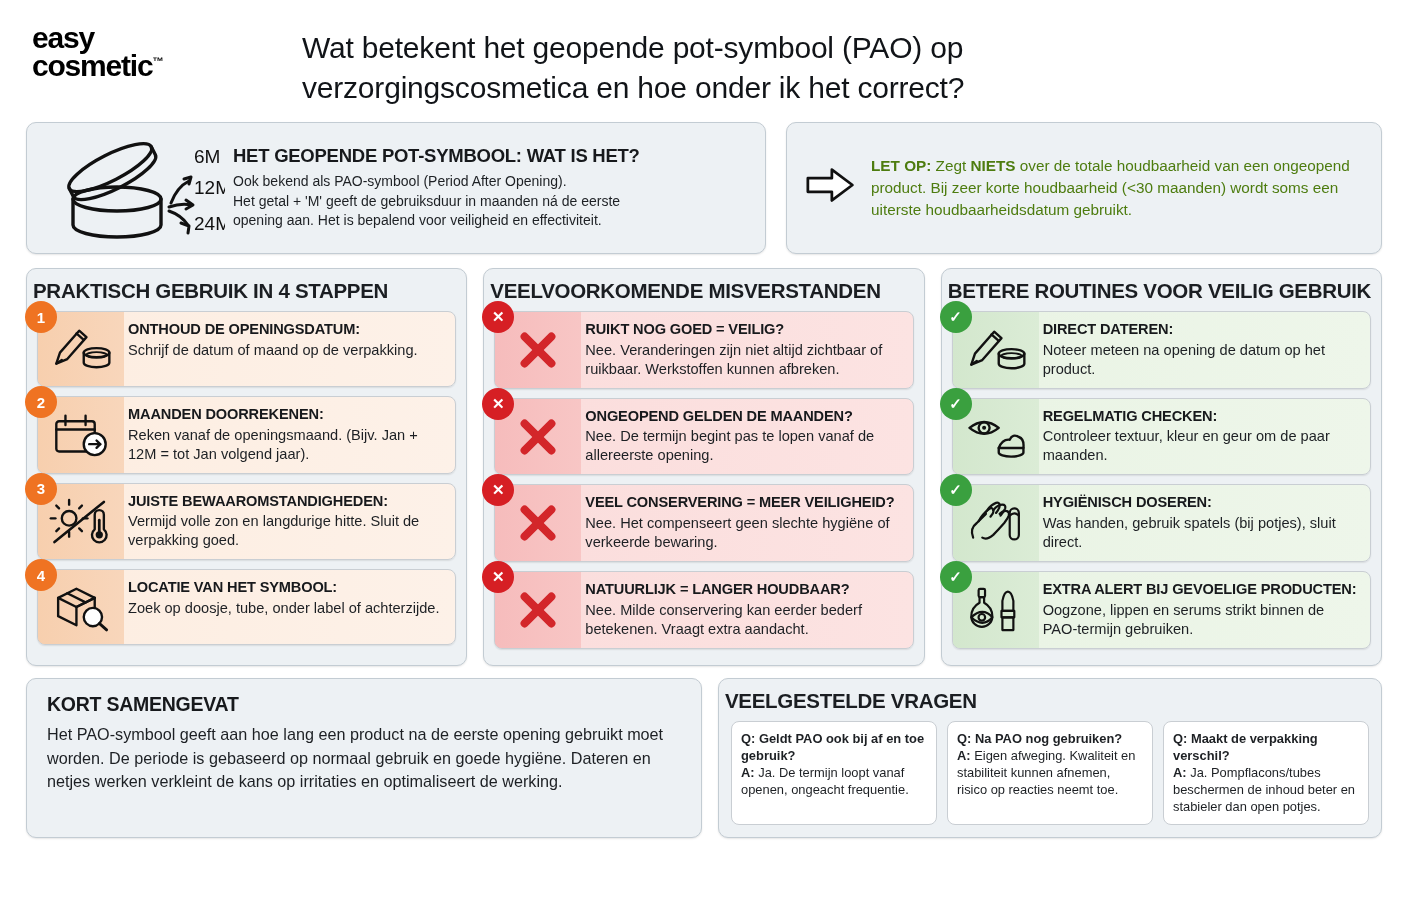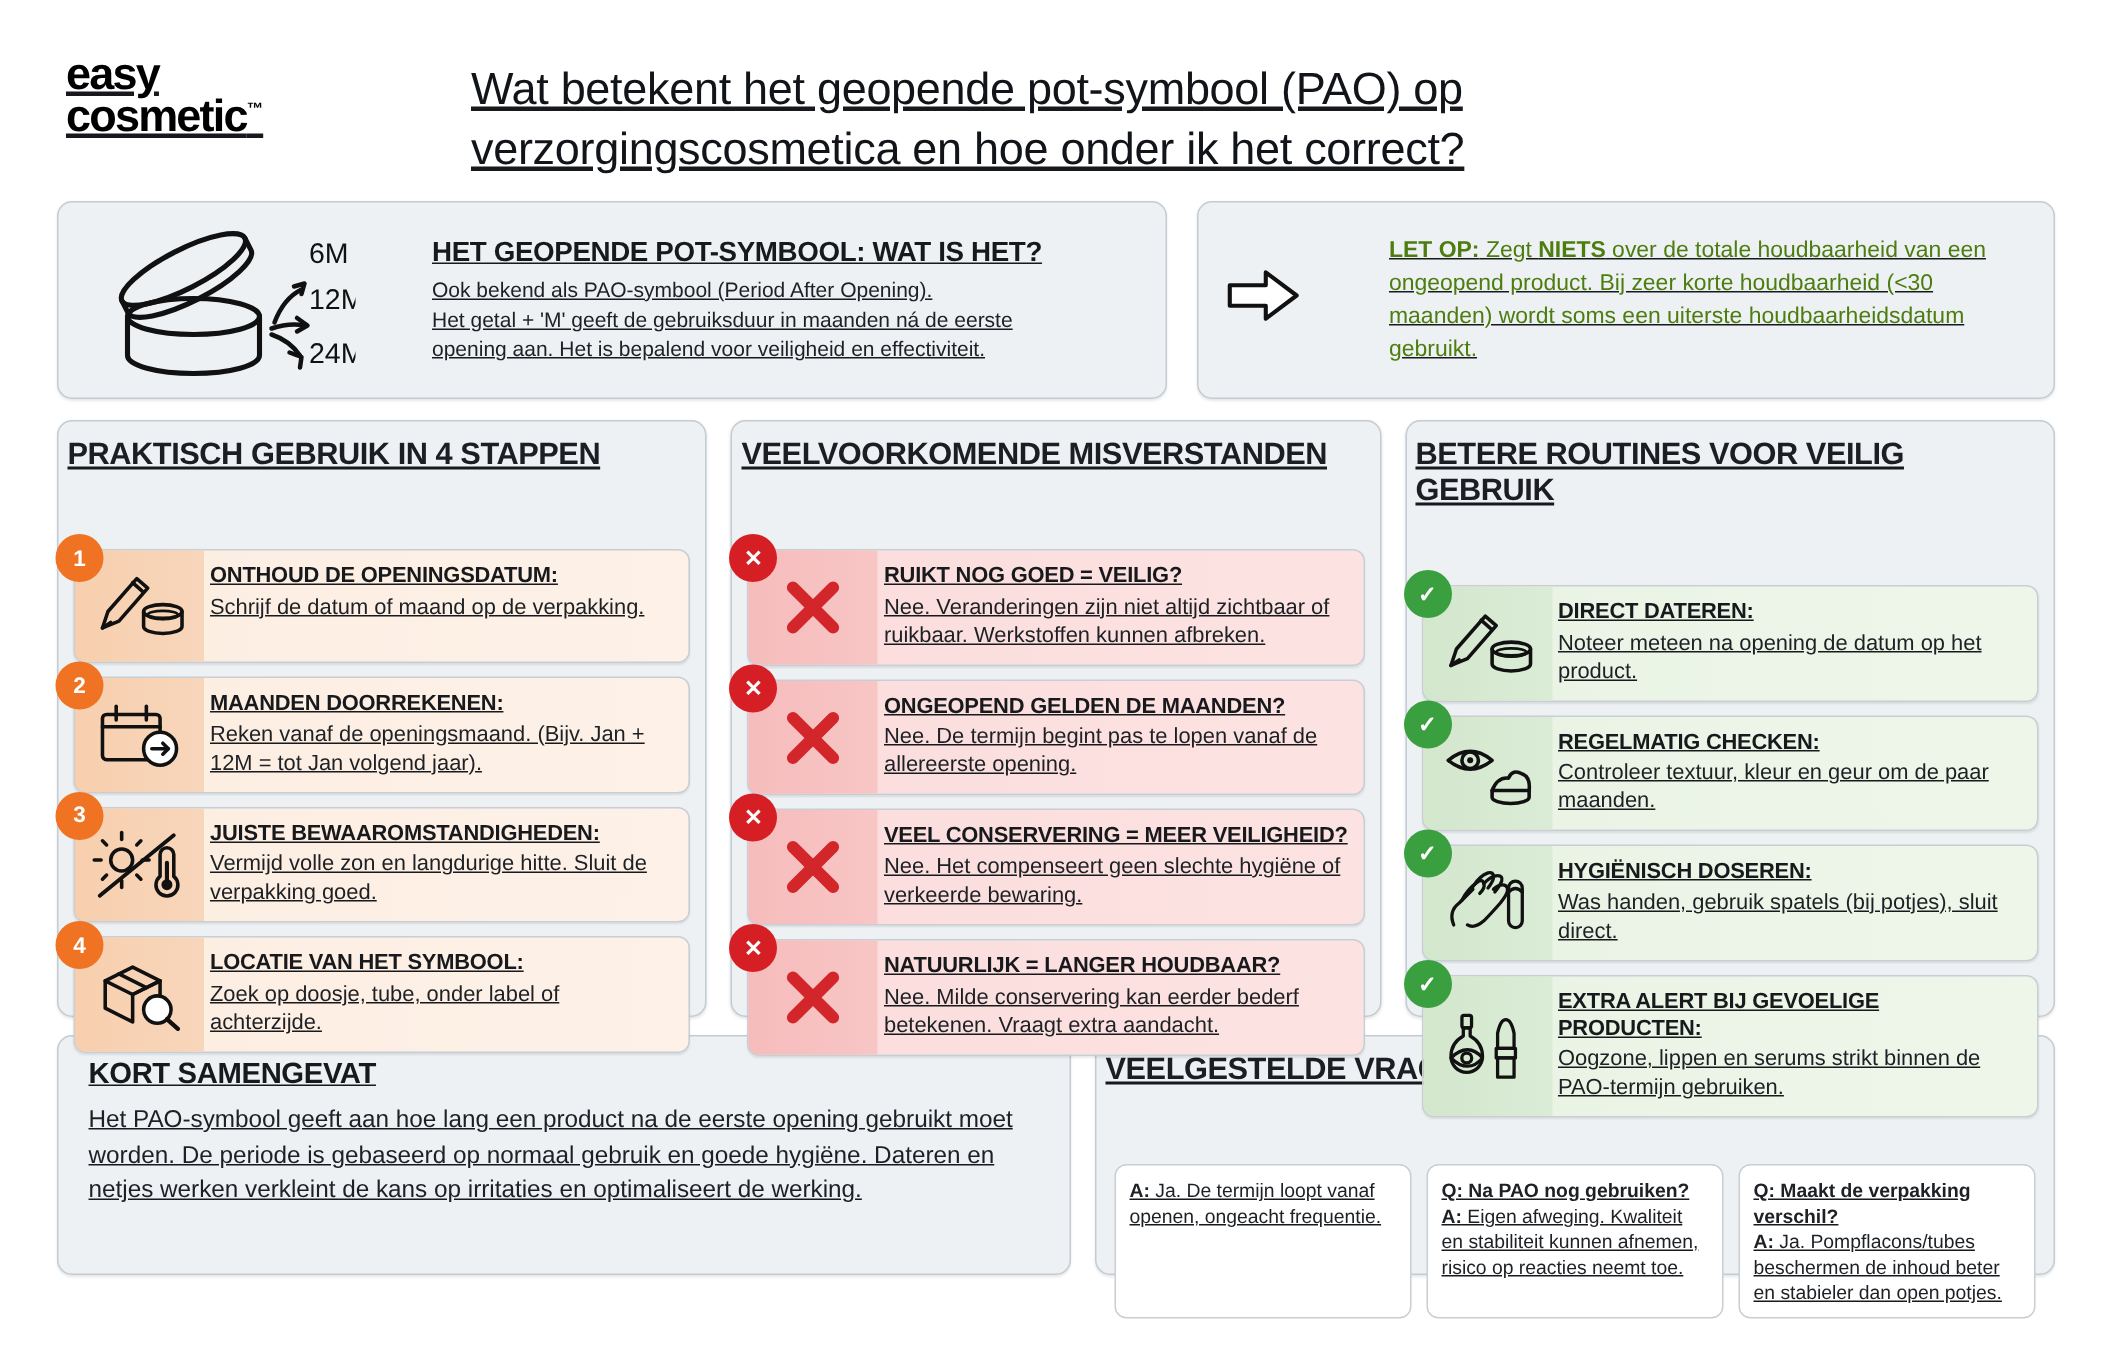--- a/index.html
+++ b/index.html
@@ -3,40 +3,39 @@
 <meta charset="utf-8">
 <style>
   * { box-sizing: border-box; margin: 0; padding: 0; }
   html, body {
     width: 1408px; height: 900px;
     background: #ffffff;
     font-family: "Liberation Sans", sans-serif;
     color: #17191c;
     overflow: hidden;
   }
-  .page { position: relative; width: 1408px; height: 900px; padding: 16px; text-decoration: underline; }
+  .page { position: relative; width: 1408px; height: 900px; padding: 4px; }
 
   
   .header { display: flex; align-items: flex-start; padding: 14px 20px 6px 28px; height: 118px; }
   .logo { width: 250px; flex: 0 0 250px; padding-top: 6px; }
   .logo-text { font-weight: bold; font-size: 30px; line-height: 0.92; letter-spacing: -1.2px; color: #000; }
   .logo-text .tm { font-size: 11px; vertical-align: super; letter-spacing: 0; }
   .title { flex: 1; padding-left: 20px; padding-top: 10px; }
   .title h1 {
     font-size: 30px; line-height: 1.32; font-weight: 500;
     letter-spacing: -0.2px; color: #111418;
   }
 
   
   .panel {
     background: #edf1f4;
     border: 1px solid #c3ccd3;
     border-radius: 10px;
     box-shadow: 0 1px 2px rgba(0,0,0,0.10);
-    gap: 43px;
   }
   .panel-title {
     text-align: left; font-weight: bold; font-size: 20.5px;
     letter-spacing: -0.3px; color: #1b1e22; padding: 10px 6px 8px;
   }
 
   
   .top-row { display: flex; gap: 20px; padding: 0 22px; height: 132px; }
   .top-left { flex: 0 0 740px; display: flex; align-items: center; padding: 10px 16px 10px 18px; }
   .pao-icon { flex: 0 0 180px; height: 102px; }
@@ -420,20 +419,21 @@
 
     <div class="panel summary">
       <h2>KORT SAMENGEVAT</h2>
       <p>Het PAO-symbool geeft aan hoe lang een product na de eerste opening gebruikt moet worden. De periode is gebaseerd op normaal gebruik en goede hygiëne. Dateren en netjes werken verkleint de kans op irritaties en optimaliseert de werking.</p>
     </div>
 
     <div class="panel faq">
       <div class="panel-title">VEELGESTELDE VRAGEN</div>
       <div class="faq-body">
         <div class="faq-card">
+          <span class="q">Q: Geldt PAO ook bij af en toe gebruik?</span>
           <span class="a-label">A:</span><span> Ja. De termijn loopt vanaf openen, ongeacht frequentie.</span>
         </div>
         <div class="faq-card">
           <span class="q">Q: Na PAO nog gebruiken?</span>
           <span class="a-label">A:</span><span> Eigen afweging. Kwaliteit en stabiliteit kunnen afnemen, risico op reacties neemt toe.</span>
         </div>
         <div class="faq-card">
           <span class="q">Q: Maakt de verpakking verschil?</span>
           <span class="a-label">A:</span><span> Ja. Pompflacons/tubes beschermen de inhoud beter en stabieler dan open potjes.</span>
         </div>

